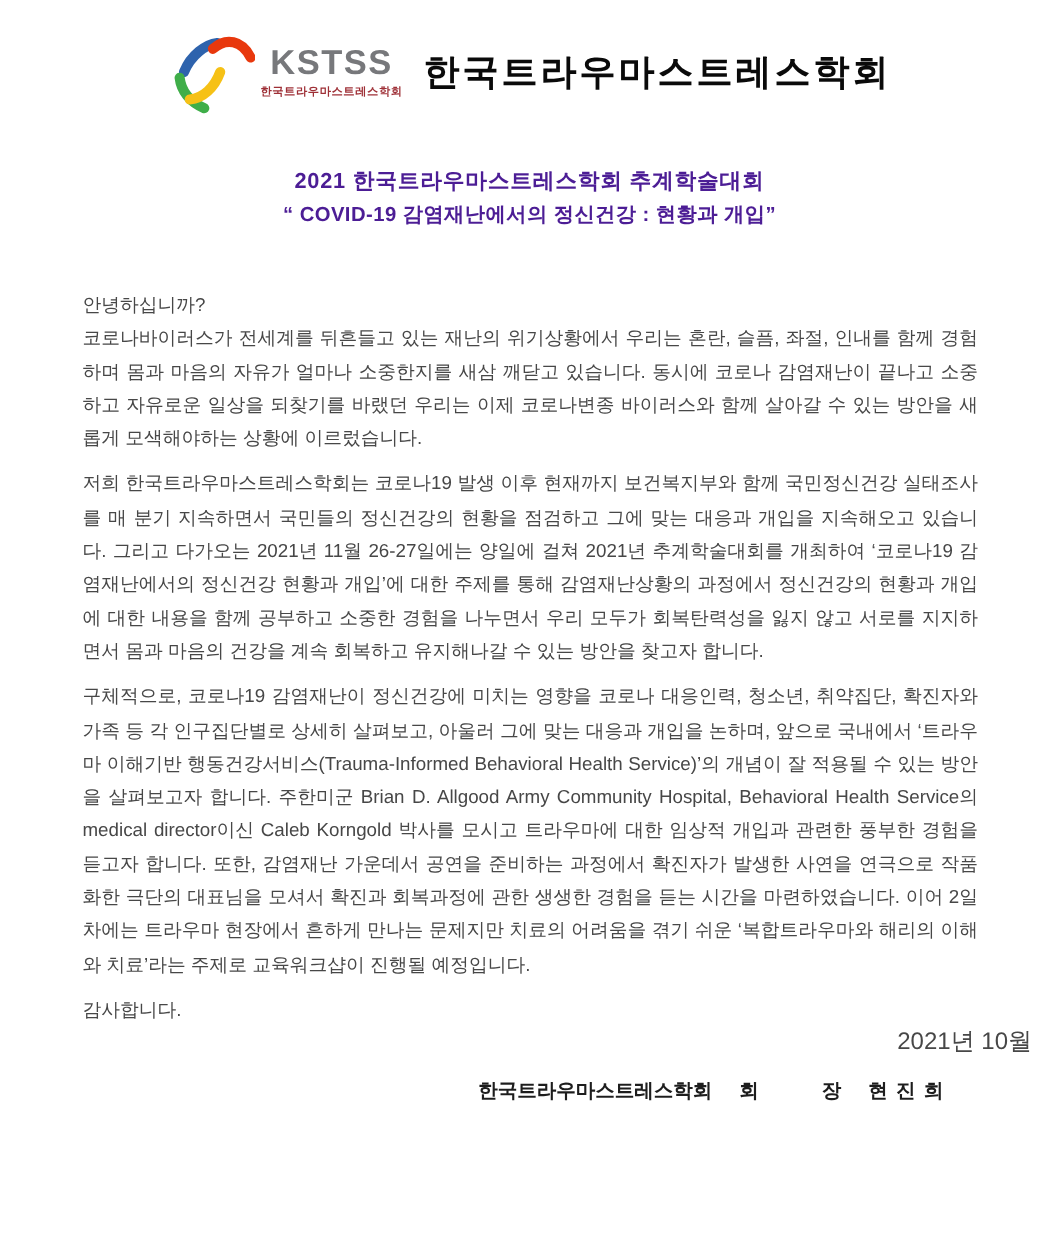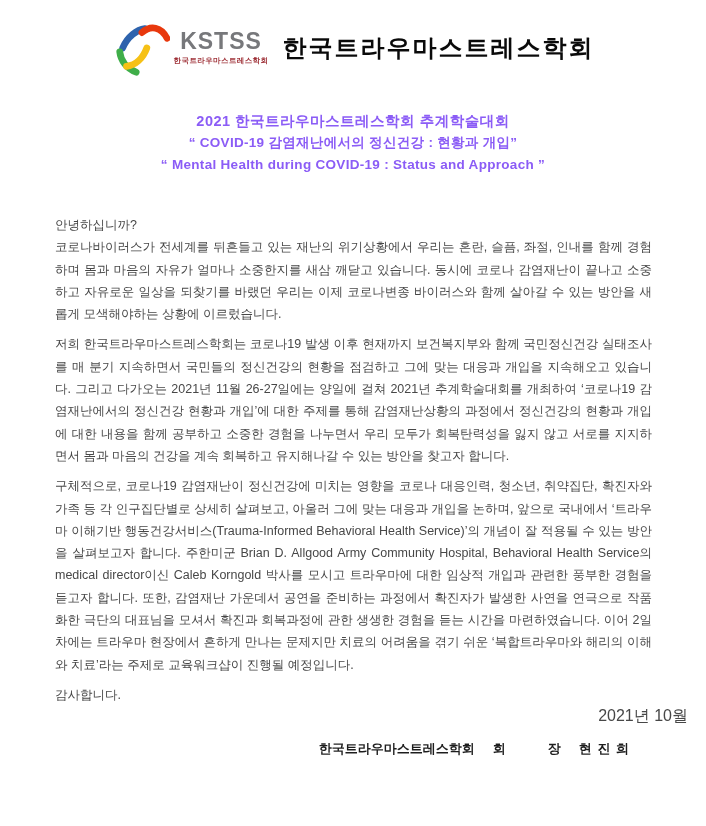--- a/index.html
+++ b/index.html
@@ -45,21 +45,21 @@
     font-weight: 800;
     color: #0a0a0a;
     letter-spacing: 2px;
     margin-left: 6px;
     white-space: nowrap;
   }
   
   .title-block {
     margin-top: 28px;
     text-align: center;
-    color: #8b5cf6;
+    color: #4c1d95;
     font-weight: 700;
   }
   .title-line1 { font-size: 14.5px; line-height: 22px; letter-spacing: 0.5px; }
   .title-line2, .title-line3 { font-size: 13.5px; line-height: 22px; letter-spacing: 0.3px; }
   
   .content {
     margin: 38px 54px 0 55px;
     color: #474747;
     font-size: 12.5px;
     line-height: 22.3px;
@@ -115,21 +115,20 @@
         <span class="logo-acronym">KSTSS</span>
         <span class="logo-caption">한국트라우마스트레스학회</span>
       </span>
     </div>
     <span class="org-name">한국트라우마스트레스학회</span>
   </div>
 
   <div class="title-block">
     <div class="title-line1">2021 한국트라우마스트레스학회 추계학술대회</div>
     <div class="title-line2">“ COVID-19 감염재난에서의 정신건강 : 현황과 개입”</div>
-    <div class="title-line3">“ Mental Health during COVID-19 : Status and Approach ”</div>
   </div>
 
   <div class="content">
     <div class="paragraph">
       <div class="closing-line">안녕하십니까?</div>
       <div>코로나바이러스가 전세계를 뒤흔들고 있는 재난의 위기상황에서 우리는 혼란, 슬픔, 좌절, 인내를 함께 경험하며 몸과 마음의 자유가 얼마나 소중한지를 새삼 깨닫고 있습니다. 동시에 코로나 감염재난이 끝나고 소중하고 자유로운 일상을 되찾기를 바랬던 우리는 이제 코로나변종 바이러스와 함께 살아갈 수 있는 방안을 새롭게 모색해야하는 상황에 이르렀습니다.</div>
     </div>
     <div class="paragraph">저희 한국트라우마스트레스학회는 코로나19 발생 이후 현재까지 보건복지부와 함께 국민정신건강 실태조사를 매 분기 지속하면서 국민들의 정신건강의 현황을 점검하고 그에 맞는 대응과 개입을 지속해오고 있습니다. 그리고 다가오는 2021년 11월 26-27일에는 양일에 걸쳐 2021년 추계학술대회를 개최하여 ‘코로나19 감염재난에서의 정신건강 현황과 개입’에 대한 주제를 통해 감염재난상황의 과정에서 정신건강의 현황과 개입에 대한 내용을 함께 공부하고 소중한 경험을 나누면서 우리 모두가 회복탄력성을 잃지 않고 서로를 지지하면서 몸과 마음의 건강을 계속 회복하고 유지해나갈 수 있는 방안을 찾고자 합니다.</div>
     <div class="paragraph">구체적으로, 코로나19 감염재난이 정신건강에 미치는 영향을 코로나 대응인력, 청소년, 취약집단, 확진자와 가족 등 각 인구집단별로 상세히 살펴보고, 아울러 그에 맞는 대응과 개입을 논하며, 앞으로 국내에서 ‘트라우마 이해기반 행동건강서비스(Trauma-Informed Behavioral Health Service)’의 개념이 잘 적용될 수 있는 방안을 살펴보고자 합니다. 주한미군 Brian D. Allgood Army Community Hospital, Behavioral Health Service의 medical director이신 Caleb Korngold 박사를 모시고 트라우마에 대한 임상적 개입과 관련한 풍부한 경험을 듣고자 합니다. 또한, 감염재난 가운데서 공연을 준비하는 과정에서 확진자가 발생한 사연을 연극으로 작품화한 극단의 대표님을 모셔서 확진과 회복과정에 관한 생생한 경험을 듣는 시간을 마련하였습니다. 이어 2일차에는 트라우마 현장에서 흔하게 만나는 문제지만 치료의 어려움을 겪기 쉬운 ‘복합트라우마와 해리의 이해와 치료’라는 주제로 교육워크샵이 진행될 예정입니다.</div>
     <div class="paragraph">

